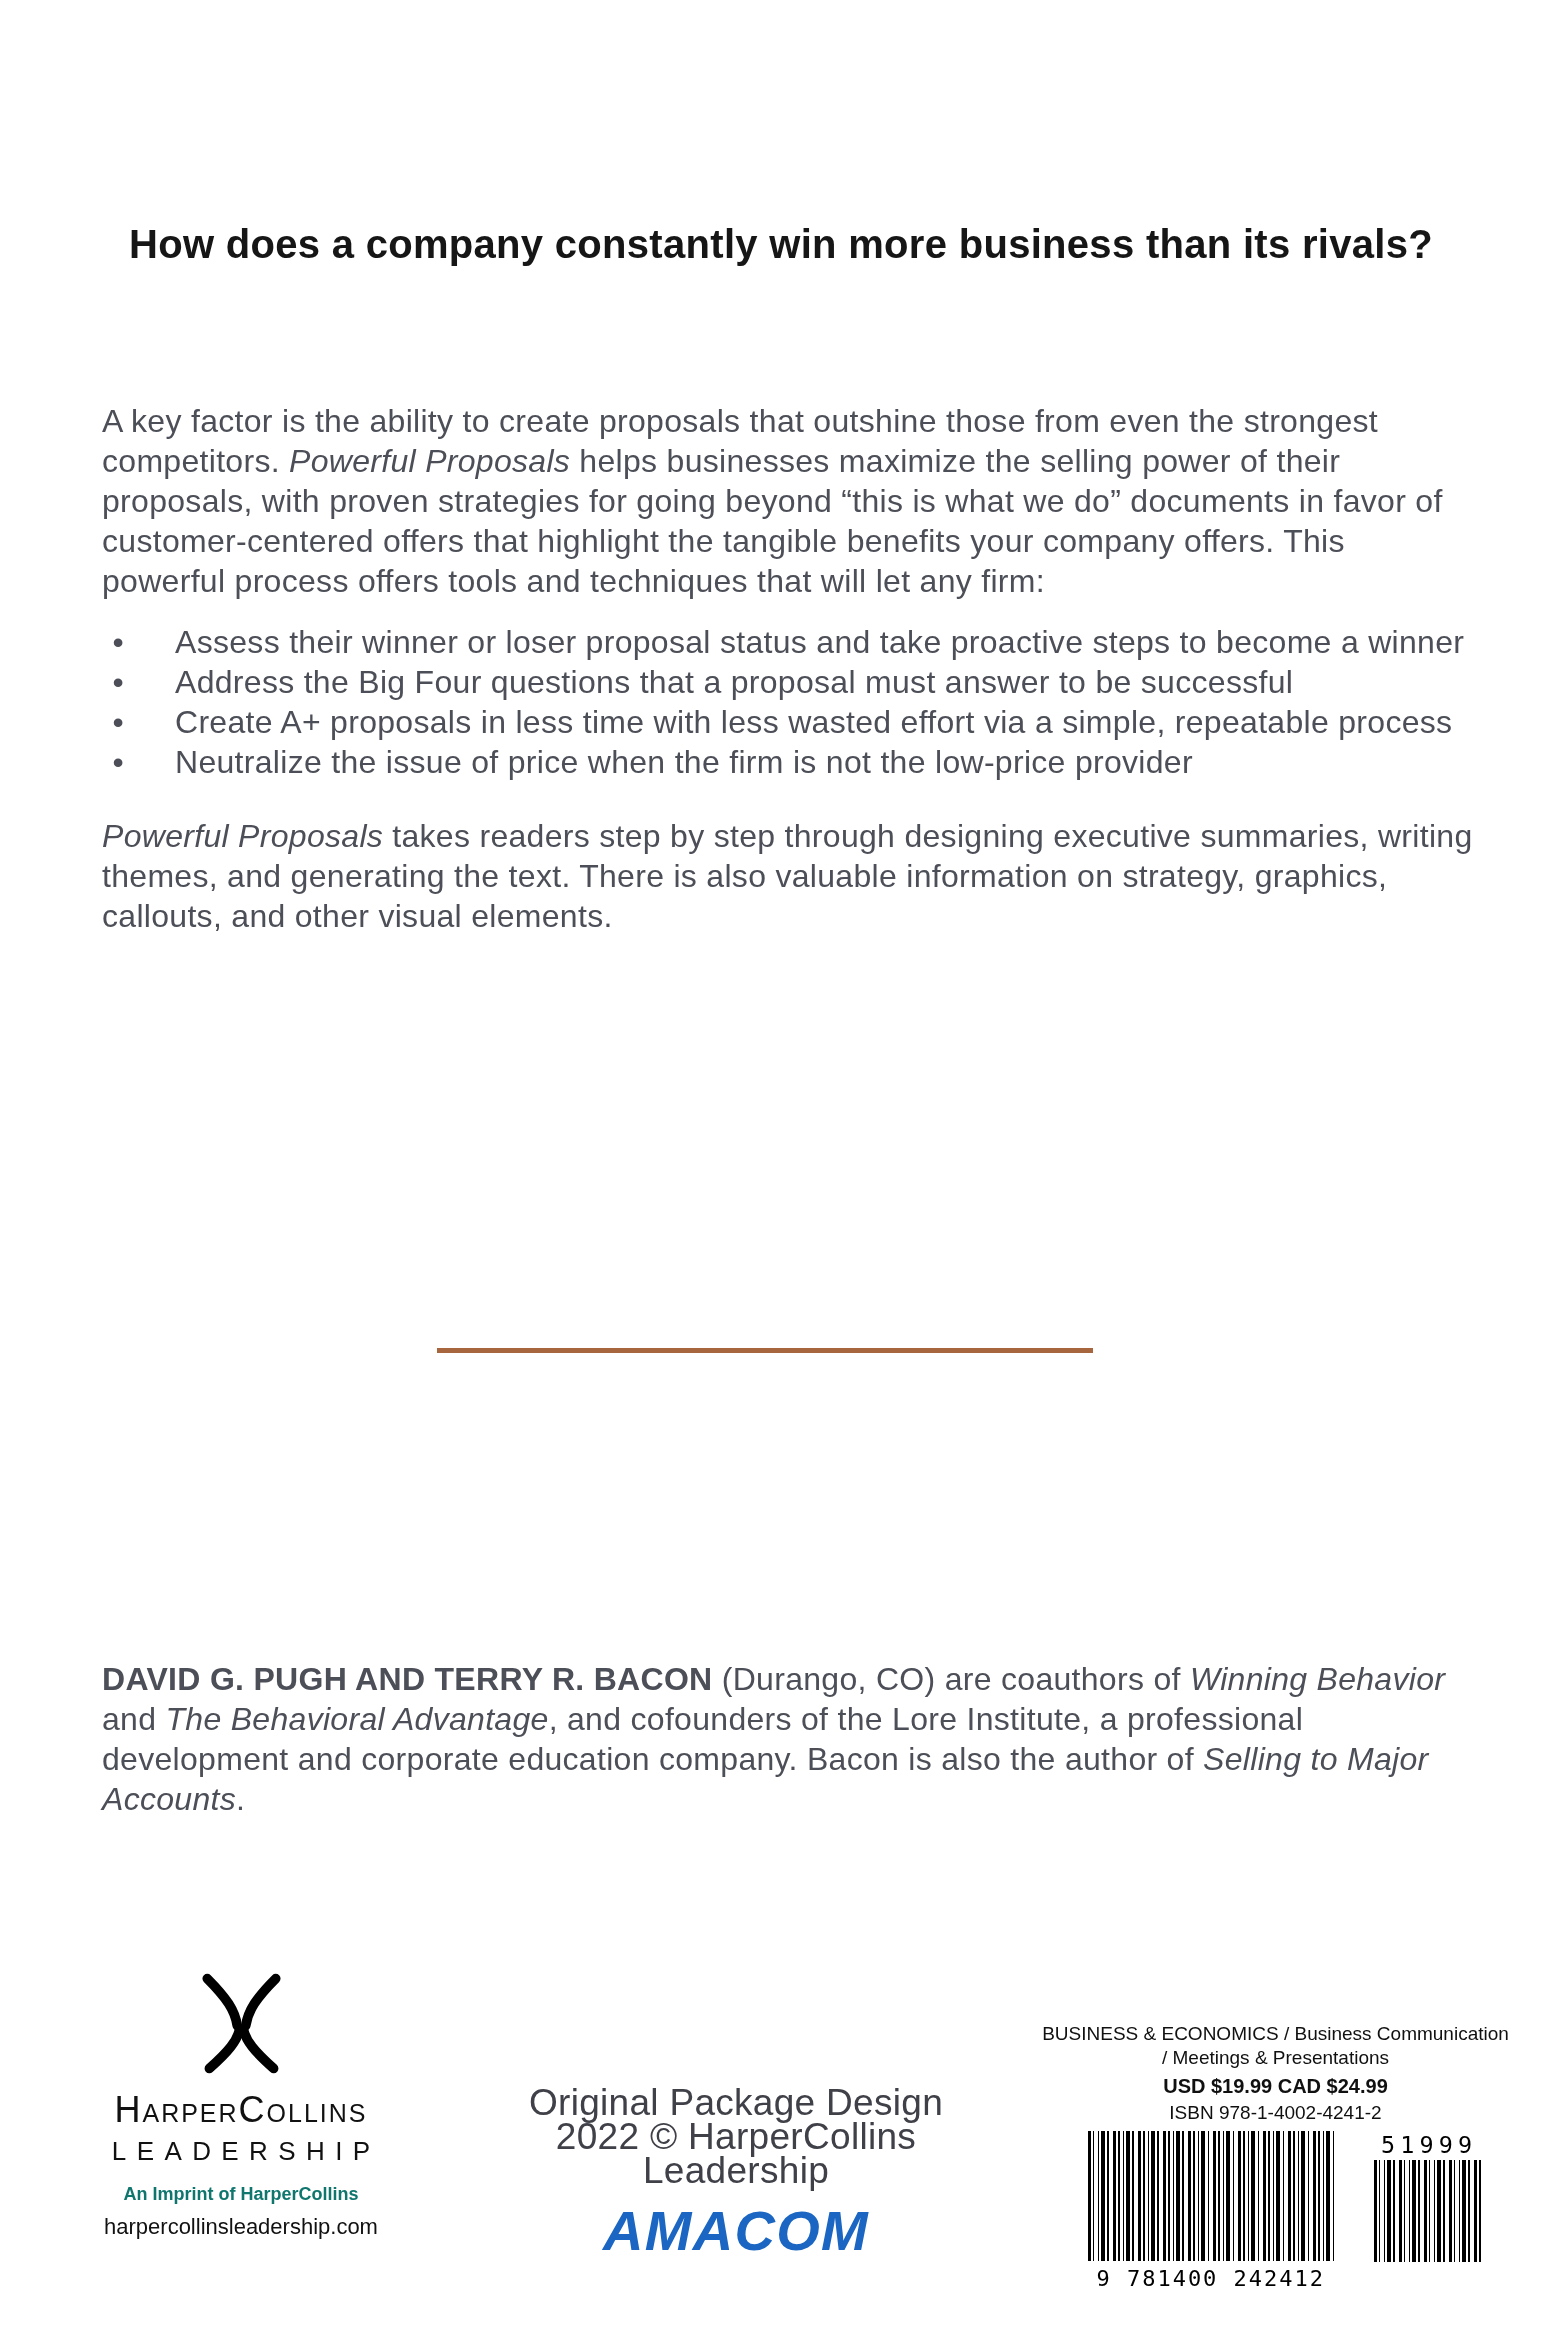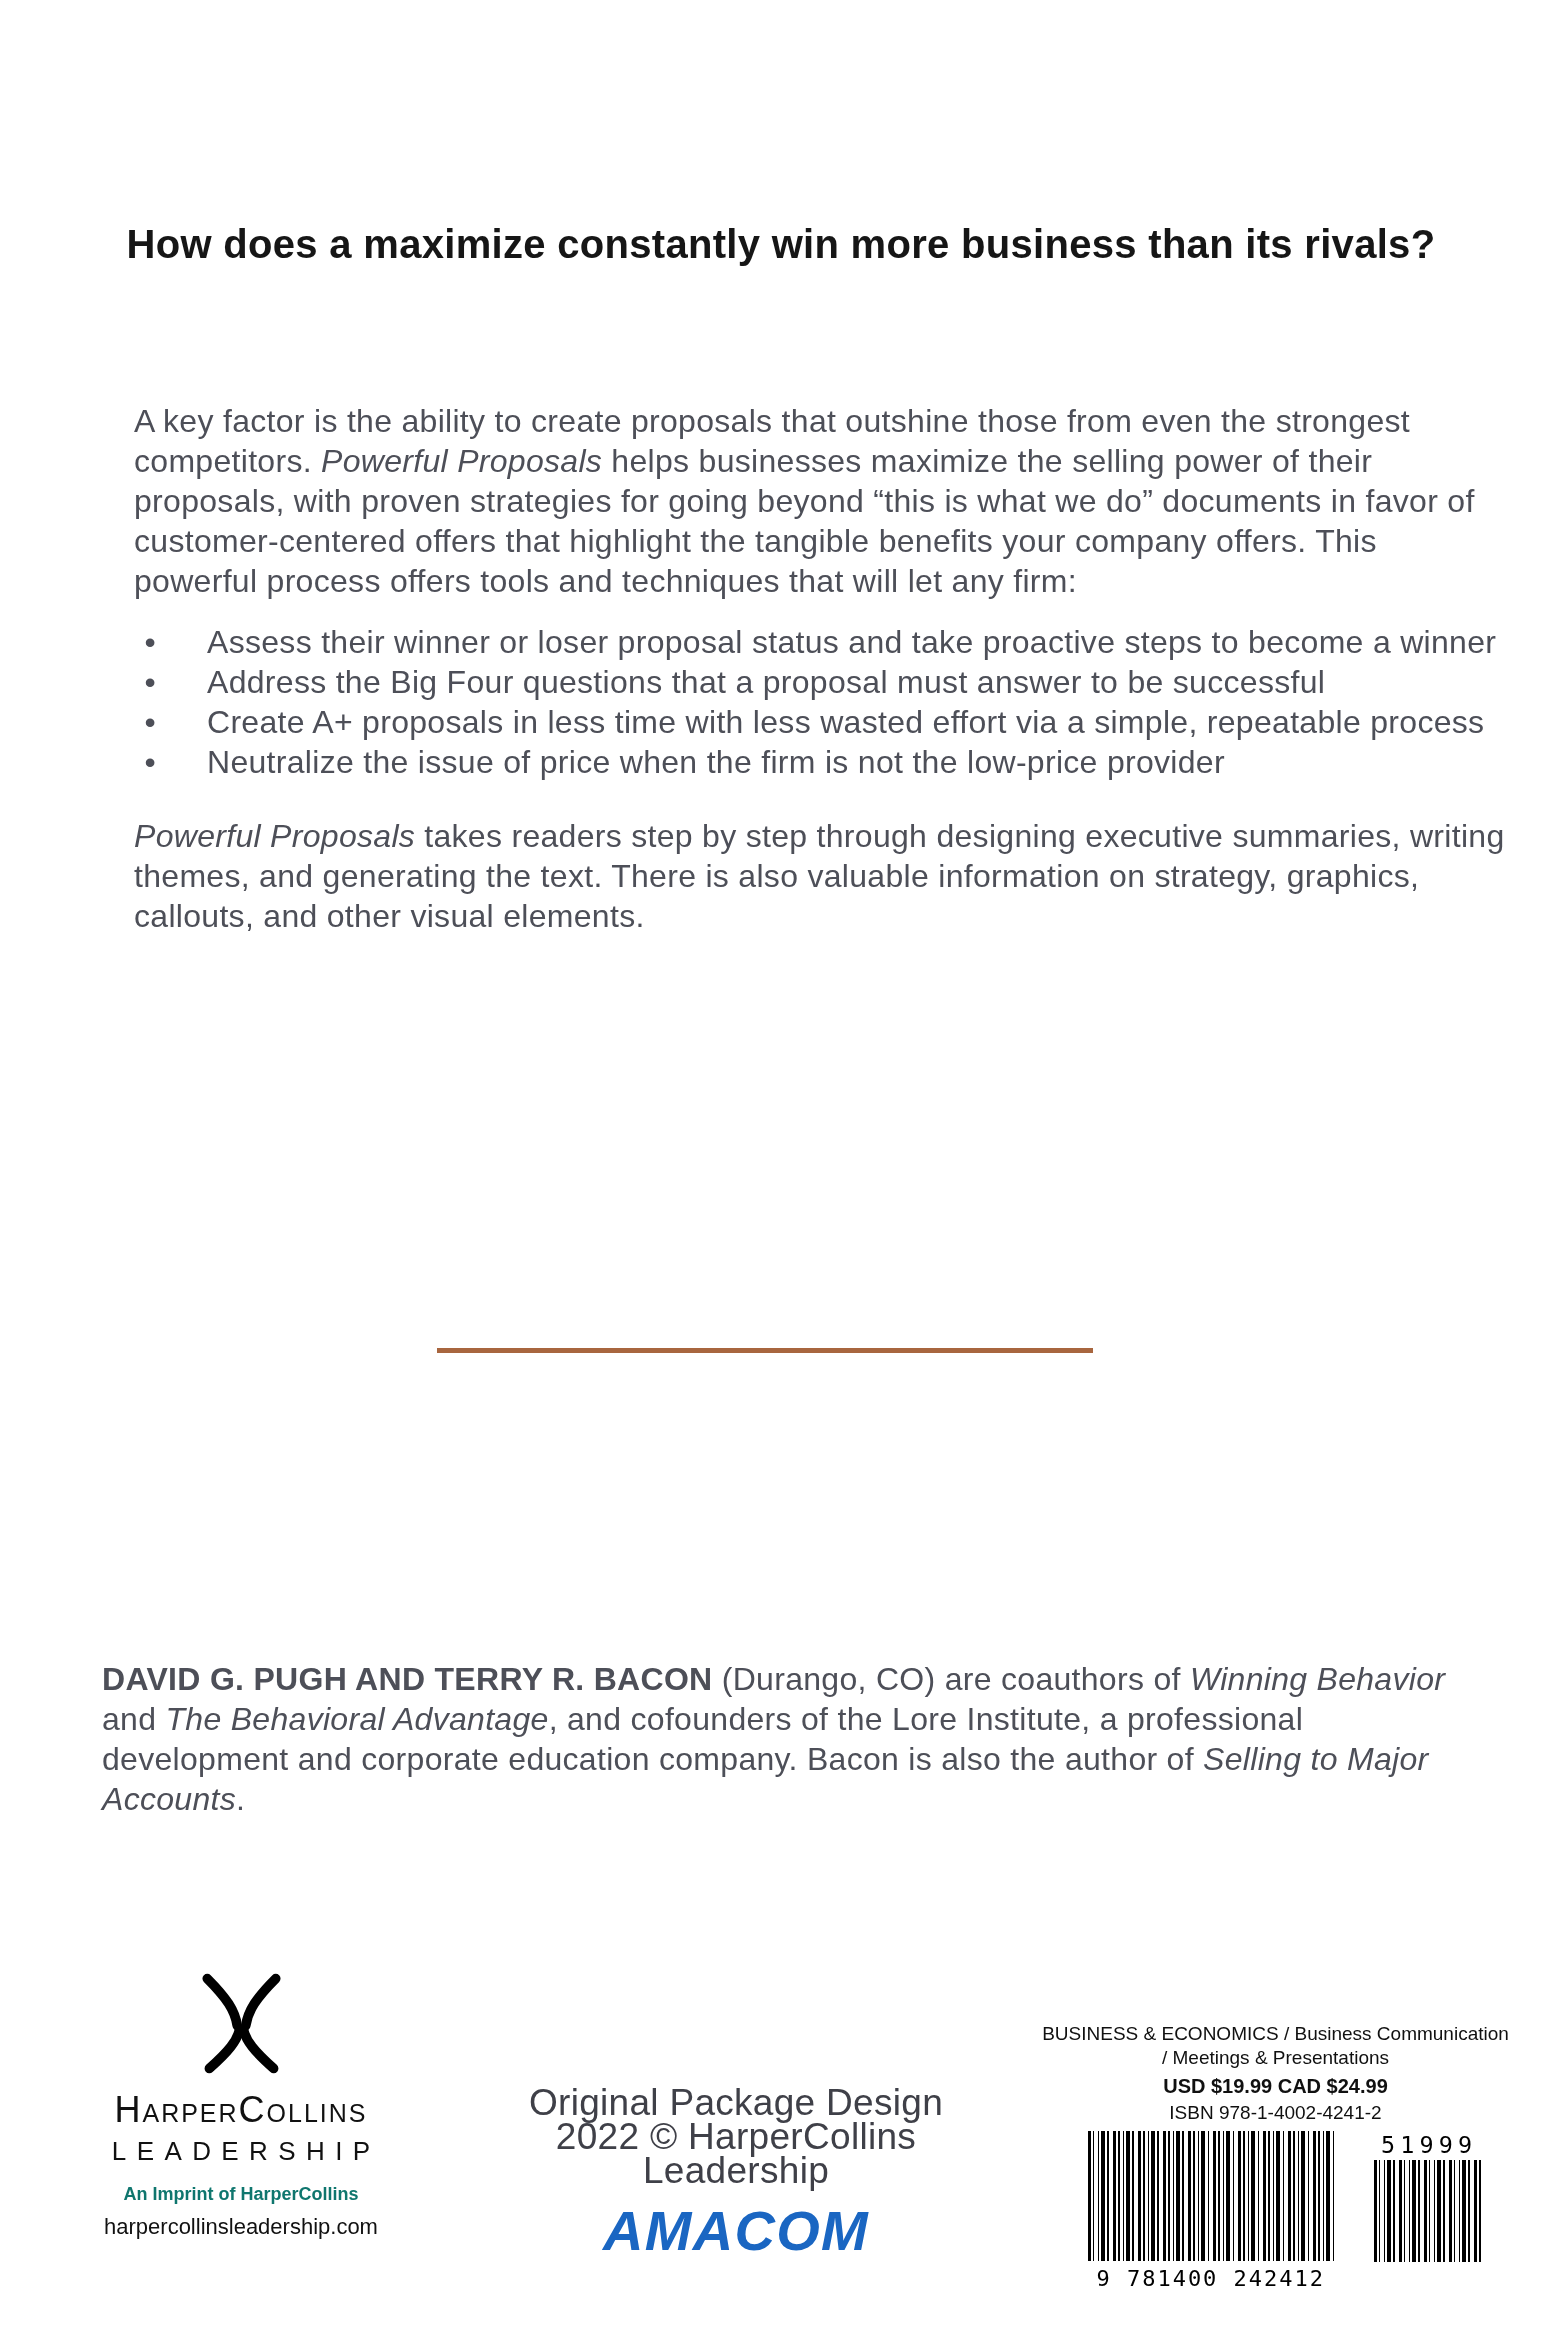--- a/index.html
+++ b/index.html
@@ -26,21 +26,20 @@
   }
   .body-col {
     position: absolute;
     top: 401px;
     left: 102px;
     width: 1373px;
     color: #4d4f58;
     font-size: 32px;
     line-height: 40px;
     letter-spacing: 0.3px;
-    margin-left: 32px;
   }
   .intro { margin: 0; }
   .bullets {
     list-style: none;
     margin: 21px 0 0 0;
     padding: 0;
   }
   .bullets li {
     position: relative;
     padding-left: 73px;
@@ -182,21 +181,21 @@
     text-align: center;
     color: #000;
   }
   .supp-bars { height: 102px; }
 </style>
 </head>
 <body>
 
 <div class="page">
 
-  <h1 class="headline" style="color: rgb(22, 22, 22);">How does a maximize constantly win more business than its rivals?</h1>
+  <h1 class="headline" style="color: rgb(22, 22, 22);">How does a company constantly win more business than its rivals?</h1>
 
   <div class="body-col" style="color: rgb(77, 79, 88);">
     <p class="intro"><span>A key factor is the ability to create proposals that outshine those from even the strongest competitors. </span><span style="font-style: italic;">Powerful Proposals</span><span> helps businesses maximize the selling power of their proposals, with proven strategies for going beyond “this is what we do” documents in favor of customer-centered offers that highlight the tangible benefits your company offers. This powerful process offers tools and techniques that will let any firm:</span></p>
     <ul class="bullets">
       <li>Assess their winner or loser proposal status and take proactive steps to become a winner</li>
       <li>Address the Big Four questions that a proposal must answer to be successful</li>
       <li>Create A+ proposals in less time with less wasted effort via a simple, repeatable process</li>
       <li>Neutralize the issue of price when the firm is not the low-price provider</li>
     </ul>
     <p class="closing"><span style="font-style: italic;">Powerful Proposals</span><span> takes readers step by step through designing executive summaries, writing themes, and generating the text. There is also valuable information on strategy, graphics, callouts, and other visual elements.</span></p>

